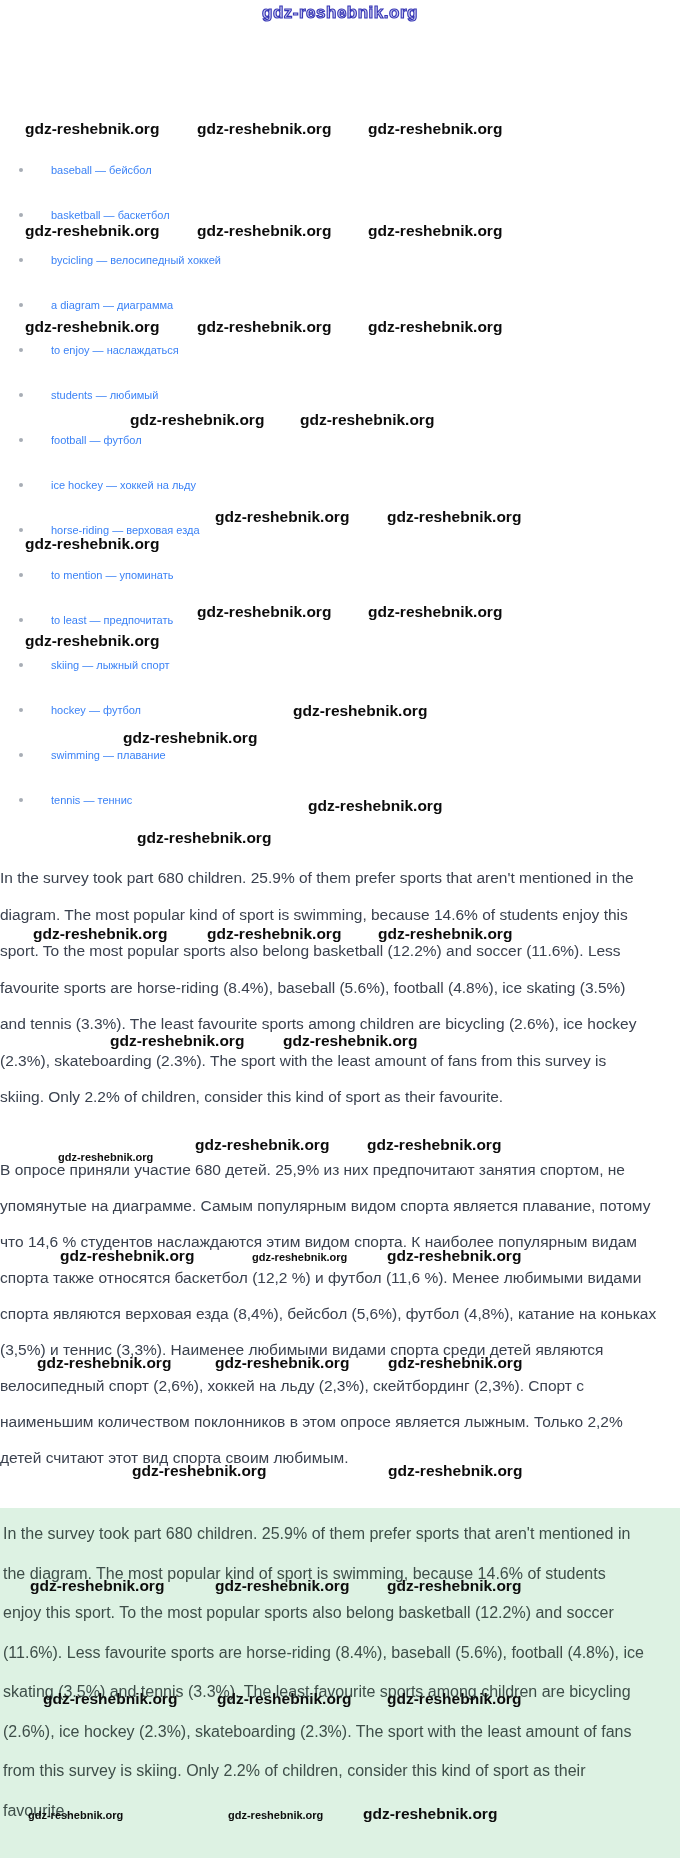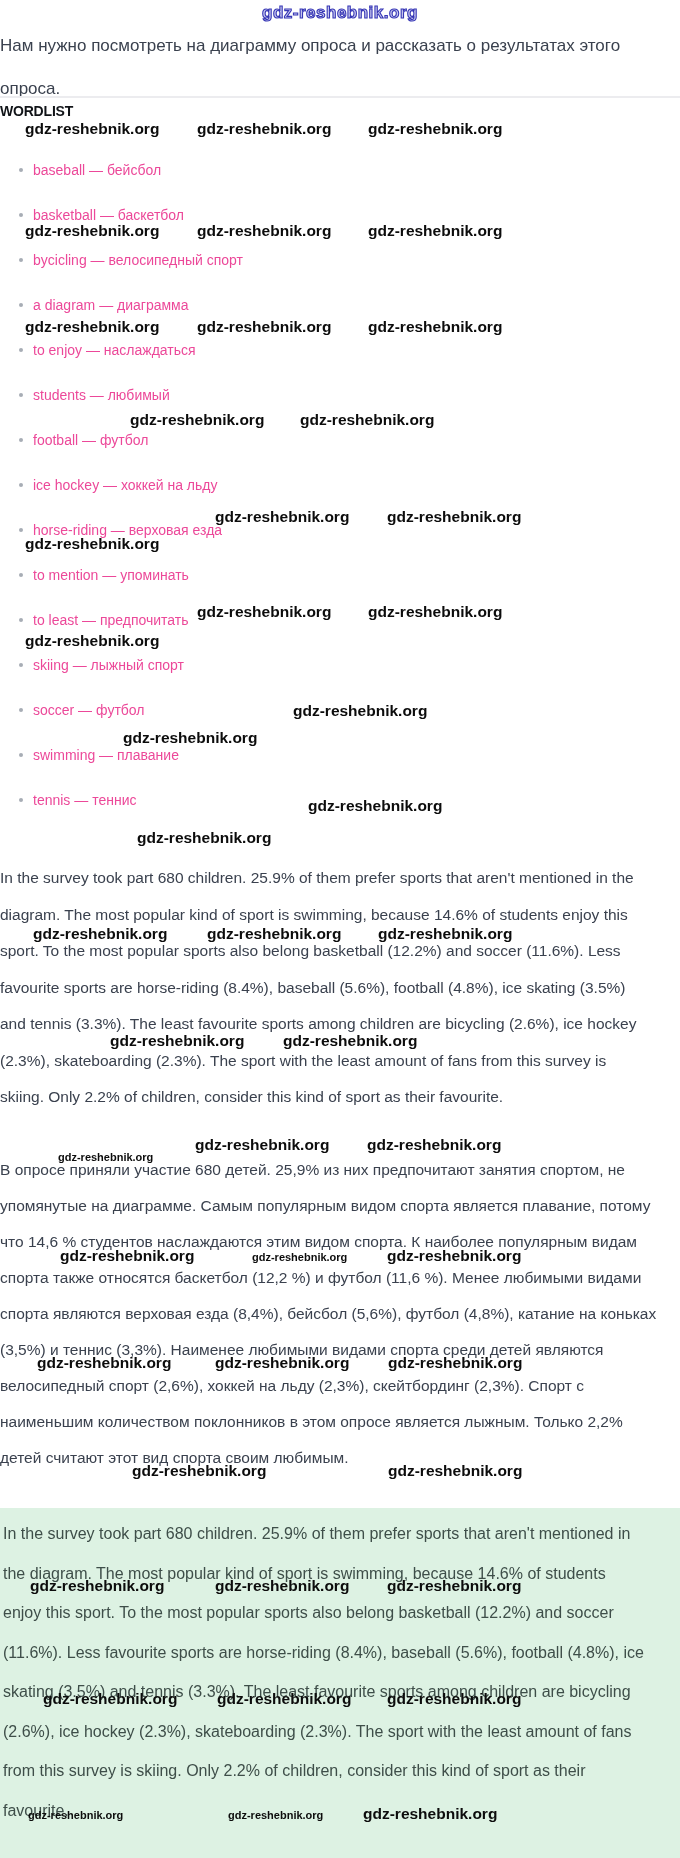--- a/index.html
+++ b/index.html
@@ -66,24 +66,24 @@
   .wordlist-items {
     position: absolute;
     top: 160px; left: 0;
     width: 680px;
     margin: 0; padding: 0;
     list-style: none;
   }
   .wordlist-items li {
     position: relative;
     height: 45px;
-    padding-left: 33px;
-    font-size: 14px;
+    padding-left: 51px;
+    font-size: 11px;
     line-height: 20px;
-    color: #ec4899;
+    color: #3b82f6;
   }
   .wordlist-items li::before {
     content: "";
     position: absolute;
     left: 19px; top: 8px;
     width: 4px; height: 4px;
     border-radius: 50%;
     background: #a7adb5;
   }
 
@@ -110,40 +110,36 @@
     padding: 6px 34px 0 3px;
   }
 </style>
 </head>
 <body>
 
 <div class="page">
 
   <div class="wm-header">gdz-reshebnik.org</div>
 
-  <p class="intro">Нам нужно посмотреть на диаграмму опроса и рассказать о результатах этого опроса.</p>
-
-  <div class="wordlist-section">
-    <h2 class="wordlist-heading">WORDLIST</h2>
-  </div>
+
 
   <ul class="wordlist-items">
     <li>baseball — бейсбол</li>
     <li>basketball — баскетбол</li>
-    <li>bycicling — велосипедный спорт</li>
+    <li>bycicling — велосипедный хоккей</li>
     <li>a diagram — диаграмма</li>
     <li>to enjoy — наслаждаться</li>
     <li>students — любимый</li>
     <li>football — футбол</li>
     <li>ice hockey — хоккей на льду</li>
     <li>horse-riding — верховая езда</li>
     <li>to mention — упоминать</li>
     <li>to least — предпочитать</li>
     <li>skiing — лыжный спорт</li>
-    <li>soccer — футбол</li>
+    <li>hockey — футбол</li>
     <li>swimming — плавание</li>
     <li>tennis — теннис</li>
   </ul>
 
   <p class="para para-en">In the survey took part 680 children. 25.9% of them prefer sports that aren't mentioned in the diagram. The most popular kind of sport is swimming, because 14.6% of students enjoy this sport. To the most popular sports also belong basketball (12.2%) and soccer (11.6%). Less favourite sports are horse-riding (8.4%), baseball (5.6%), football (4.8%), ice skating (3.5%) and tennis (3.3%). The least favourite sports among children are bicycling (2.6%), ice hockey (2.3%), skateboarding (2.3%). The sport with the least amount of fans from this survey is skiing. Only 2.2% of children, consider this kind of sport as their favourite.</p>
 
   <p class="para para-ru">В опросе приняли участие 680 детей. 25,9% из них предпочитают занятия спортом, не упомянутые на диаграмме. Самым популярным видом спорта является плавание, потому что 14,6 % студентов наслаждаются этим видом спорта. К наиболее популярным видам спорта также относятся баскетбол (12,2 %) и футбол (11,6 %). Менее любимыми видами спорта являются верховая езда (8,4%), бейсбол (5,6%), футбол (4,8%), катание на коньках (3,5%) и теннис (3,3%). Наименее любимыми видами спорта среди детей являются велосипедный спорт (2,6%), хоккей на льду (2,3%), скейтбординг (2,3%). Спорт с наименьшим количеством поклонников в этом опросе является лыжным. Только 2,2% детей считают этот вид спорта своим любимым.</p>
 
   <div class="answer-block">In the survey took part 680 children. 25.9% of them prefer sports that aren't mentioned in the diagram. The most popular kind of sport is swimming, because 14.6% of students enjoy this sport. To the most popular sports also belong basketball (12.2%) and soccer (11.6%). Less favourite sports are horse-riding (8.4%), baseball (5.6%), football (4.8%), ice skating (3.5%) and tennis (3.3%). The least favourite sports among children are bicycling (2.6%), ice hockey (2.3%), skateboarding (2.3%). The sport with the least amount of fans from this survey is skiing. Only 2.2% of children, consider this kind of sport as their favourite.</div>
 

